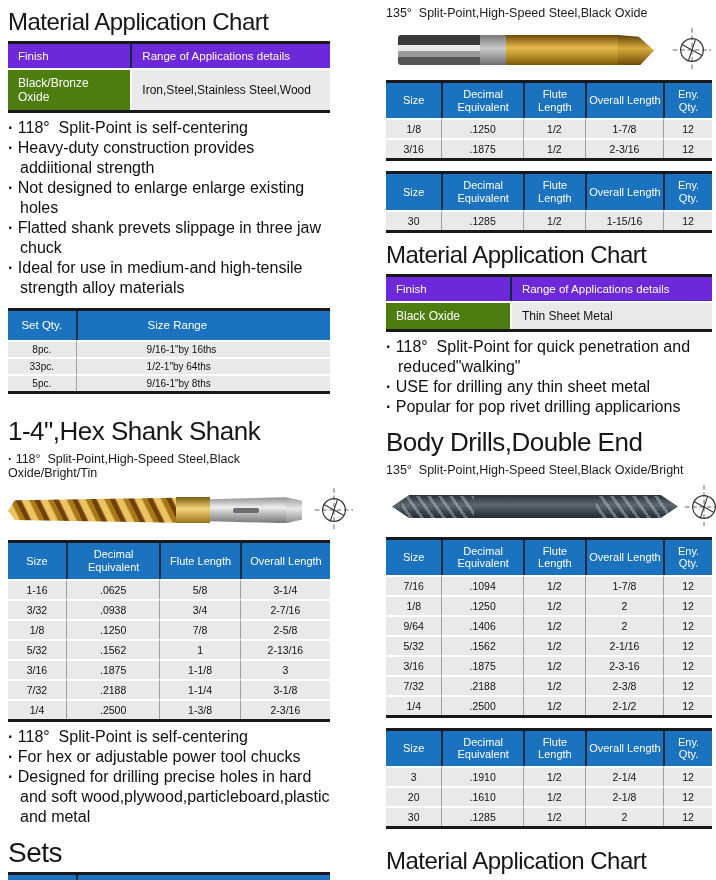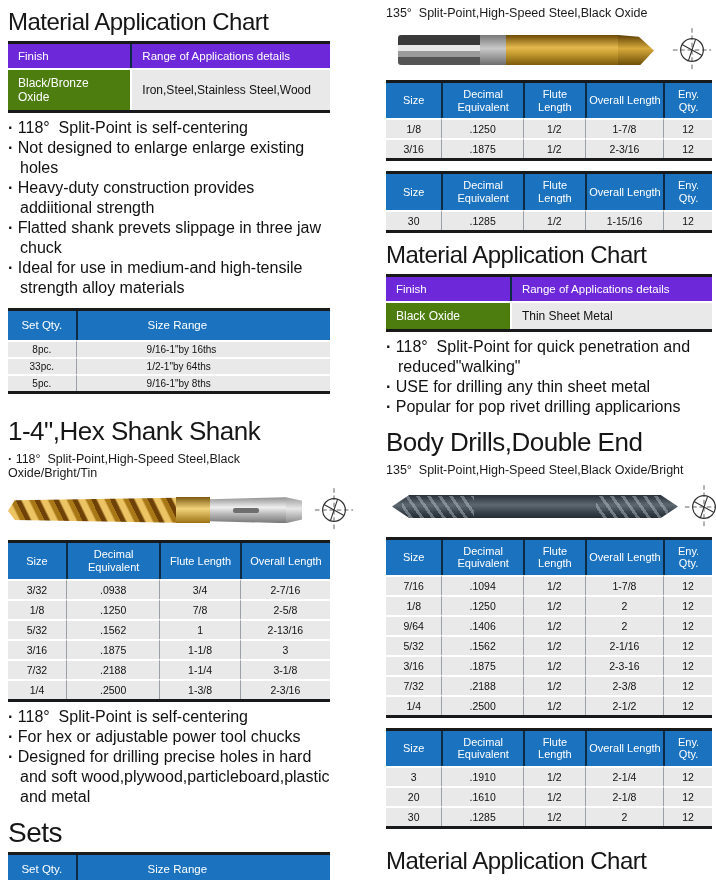--- a/index.html
+++ b/index.html
@@ -108,22 +108,22 @@
           </thead>
         <tbody>
             <tr>
           <td class="black-cell">Black/Bronze Oxide</td>
           <td class="gray-cell">Iron,Steel,Stainless Steel,Wood</td>
         </tr>
           </tbody>
       </table>
       <ul class="bullets">
           <li>118°&nbsp; Split-Point is self-centering</li>
+          <li>Heavy-duty construction provides addiitional strength</li>
           <li>Not designed to enlarge enlarge existing holes</li>
-          <li>Heavy-duty construction provides addiitional strength</li>
           <li>Flatted shank prevets slippage in three jaw chuck</li>
           <li>Ideal for use in medium-and high-tensile strength alloy materials</li>
         </ul>
     </section>
 
     <section class="set-table mb10" data-table="left.set_table">
         <table class="data-table">
           <colgroup>
             <col style="width: 21%;">
             <col style="width: 79%;">
@@ -182,20 +182,26 @@
             </colgroup>
             <thead>
               <tr>
                 <th>Size</th>
                 <th>Decimal Equivalent</th>
                 <th>Flute Length</th>
                 <th>Overall Length</th>
               </tr>
             </thead>
             <tbody>
+              <tr>
+                <td>1-16</td>
+                <td>.0625</td>
+                <td>5/8</td>
+                <td>3-1/4</td>
+              </tr>
               <tr>
                 <td>3/32</td>
                 <td>.0938</td>
                 <td>3/4</td>
                 <td>2-7/16</td>
               </tr>
               <tr>
                 <td>1/8</td>
                 <td>.1250</td>
                 <td>7/8</td>

